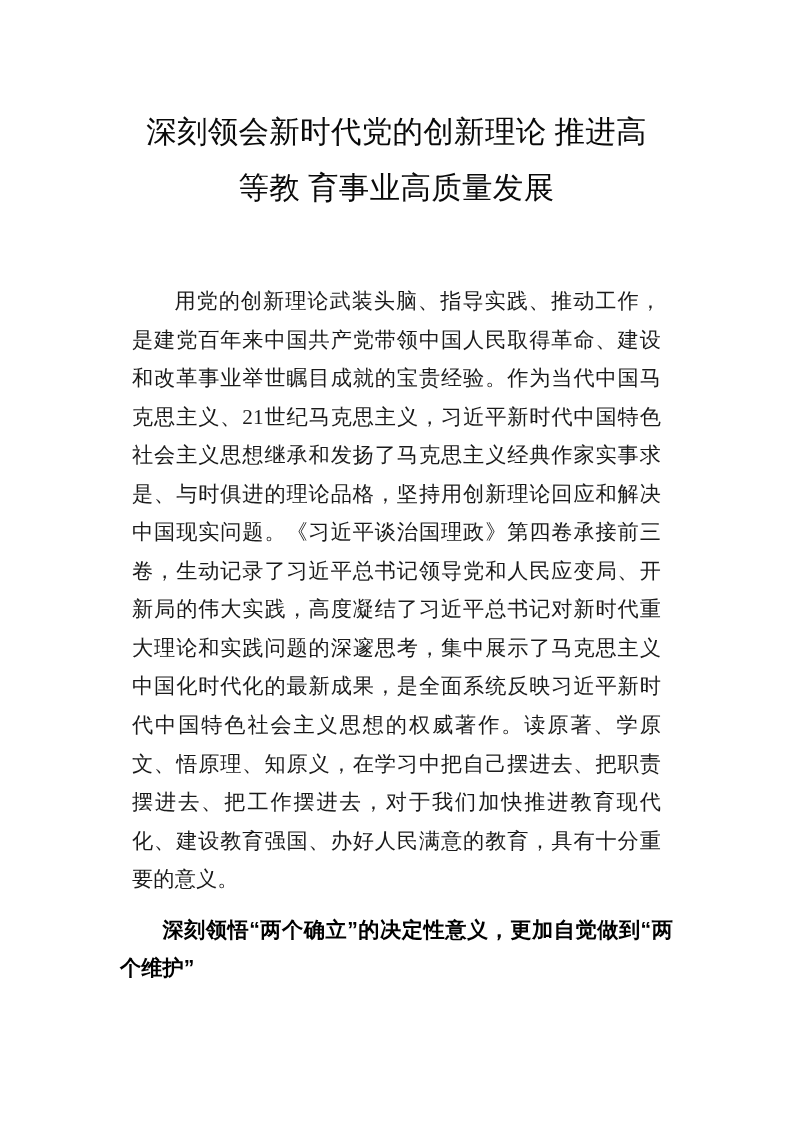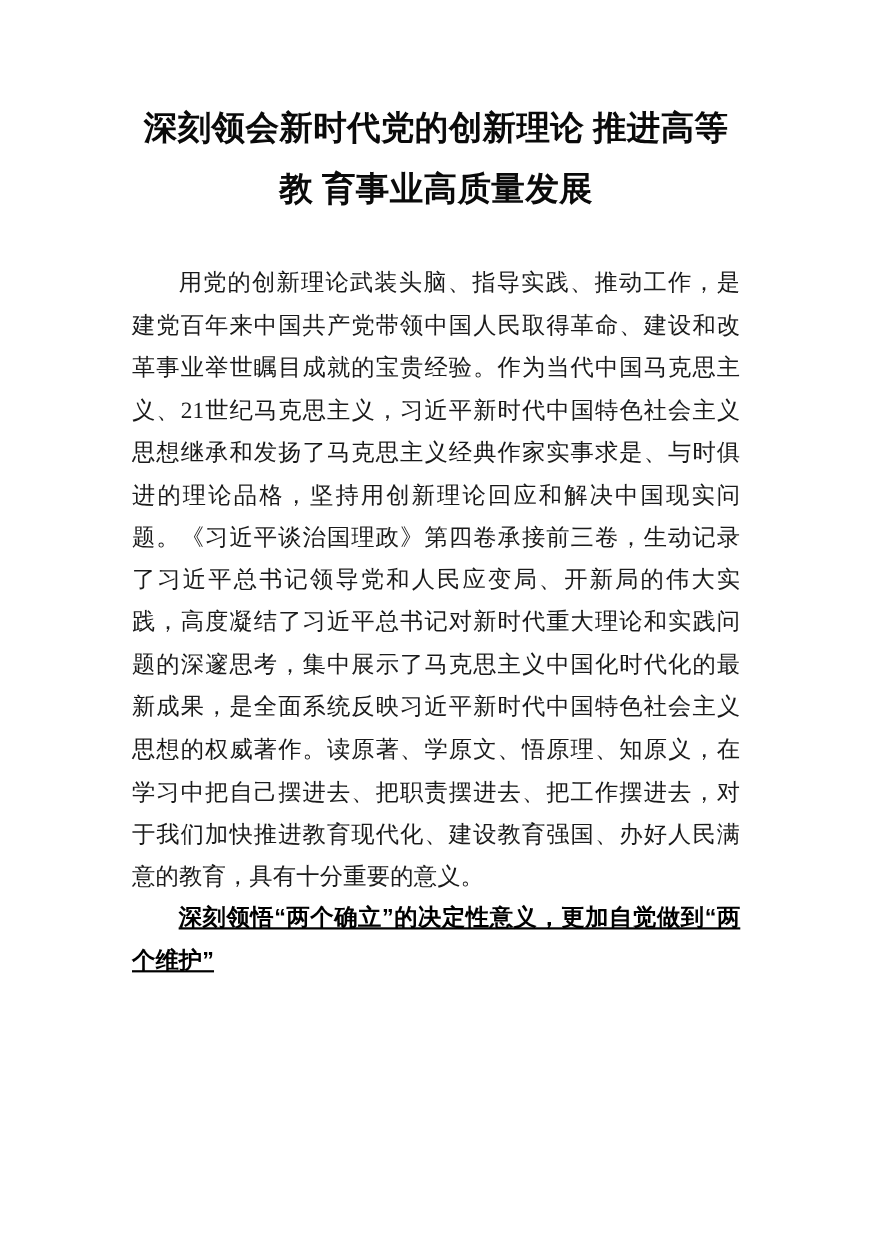--- a/index.html
+++ b/index.html
@@ -21,39 +21,39 @@
   }
   .content {
     position: absolute;
     left: 120px;
     top: 0;
     width: 553px;
   }
 
   
   .doc-title {
-    margin: 0;
+    margin: 16px;
     padding-top: 88px;
     font-family: "Liberation Serif", "DejaVu Serif", serif;
     font-size: 30.5px;
-    font-weight: bold;
+    font-weight: normal;
     line-height: 56px;
     text-align: center;
     letter-spacing: 0.3px;
     color: #0a0a0a;
   }
 
   
   .body-block {
     margin: 0;
     padding-top: 38px;
   }
 
   p.para {
-    margin: 0;
+    margin: 12px;
     font-family: "Liberation Serif", "DejaVu Serif", serif;
     font-size: 21.2px;
     line-height: 38.55px;
     text-align: justify;
     text-justify: inter-character;
     text-indent: 2em;
     color: #1a1a1a;
     letter-spacing: 0.15px;
     word-break: break-all;
   }
@@ -63,21 +63,20 @@
     font-family: "Liberation Sans", "DejaVu Sans", sans-serif;
     font-size: 21.2px;
     font-weight: bold;
     line-height: 38.55px;
     text-align: justify;
     text-justify: inter-character;
     text-indent: 2em;
     color: #000000;
     letter-spacing: 0.1px;
     word-break: break-all;
-    text-decoration: underline;
   }
 </style>
 </head>
 <body>
 
 <div class="page">
   <div class="content">
 
     <h1 class="doc-title">
       <span>深刻领会新时代党的创新理论 推进高等教</span>

